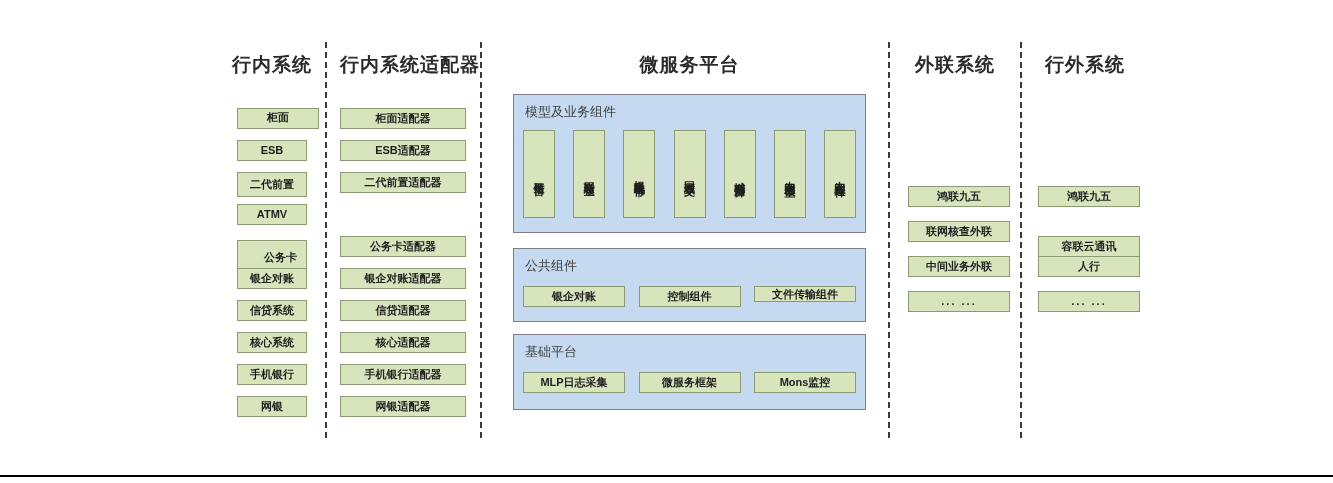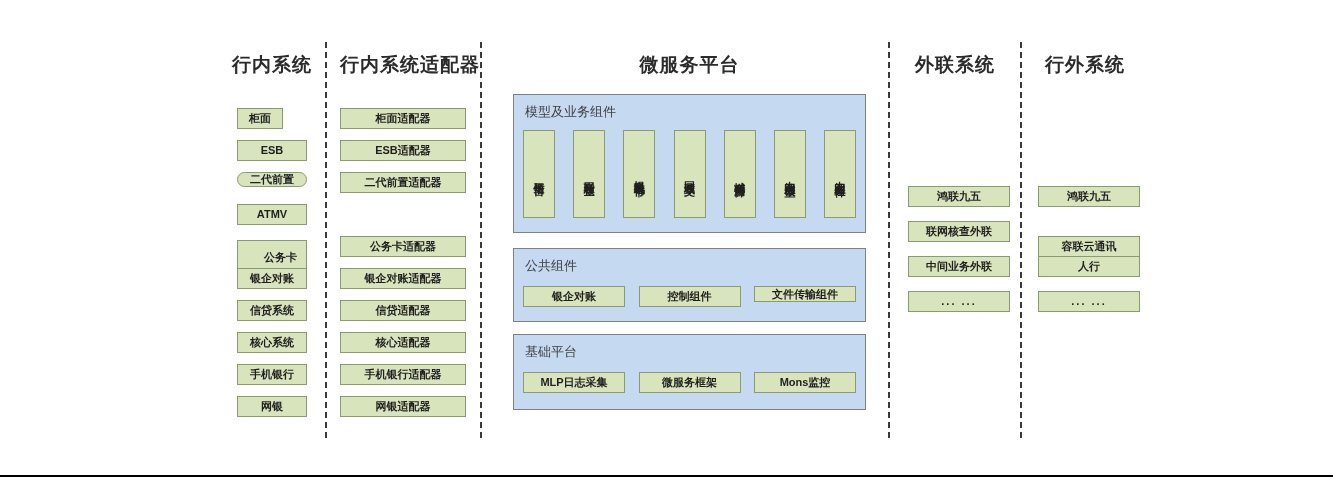--- a/index.html
+++ b/index.html
@@ -99,23 +99,23 @@
 </style>
 </head>
 <body>
 
 <div id="canvas">
     <div class="divider" style="left: 325px;"></div>
     <div class="divider" style="left: 480px;"></div>
     <div class="divider" style="left: 888px;"></div>
     <div class="divider" style="left: 1020px;"></div>
     <div class="col-title" style="left: 231px; top: 52px; width: 82px;">行内系统</div>
-    <div class="node" style="left: 237px; width: 46px; height: 21px; top: 108px;">柜面</div>
+    <div class="node" style="left: 237px; width: 82px; height: 21px; top: 108px; font-family: Liberation Mono, monospace;">柜面</div>
     <div class="node" style="left: 237px; width: 70px; height: 21px; top: 140px;">ESB</div>
-    <div class="node" style="left: 237px; width: 70px; height: 15px; top: 172px; border-radius: 8px;">二代前置</div>
+    <div class="node" style="left: 237px; width: 70px; height: 25px; top: 172px;">二代前置</div>
     <div class="node" style="left: 237px; width: 70px; height: 21px; top: 204px;">ATMV</div>
     <div class="node" style="left: 237px; width: 70px; height: 34px; top: 240px; padding-left: 17px;">公务卡</div>
     <div class="node" style="left: 237px; width: 70px; height: 21px; top: 268px;">银企对账</div>
     <div class="node" style="left: 237px; width: 70px; height: 21px; top: 300px;">信贷系统</div>
     <div class="node" style="left: 237px; width: 70px; height: 21px; top: 332px;">核心系统</div>
     <div class="node" style="left: 237px; width: 70px; height: 21px; top: 364px;">手机银行</div>
     <div class="node" style="left: 237px; width: 70px; height: 21px; top: 396px;">网银</div>
     <div class="col-title" style="left: 340px; top: 52px; width: 128px;">行内系统适配器</div>
     <div class="node" style="left: 340px; width: 126px; height: 21px; top: 108px;">柜面适配器</div>
     <div class="node" style="left: 340px; width: 126px; height: 21px; top: 140px;">ESB适配器</div>

